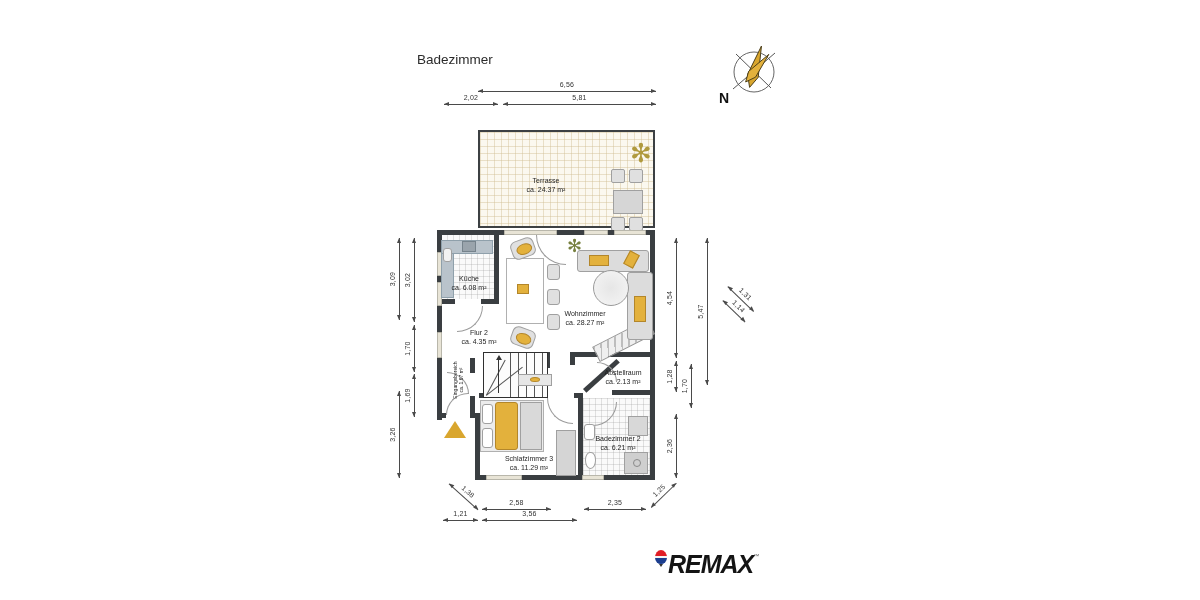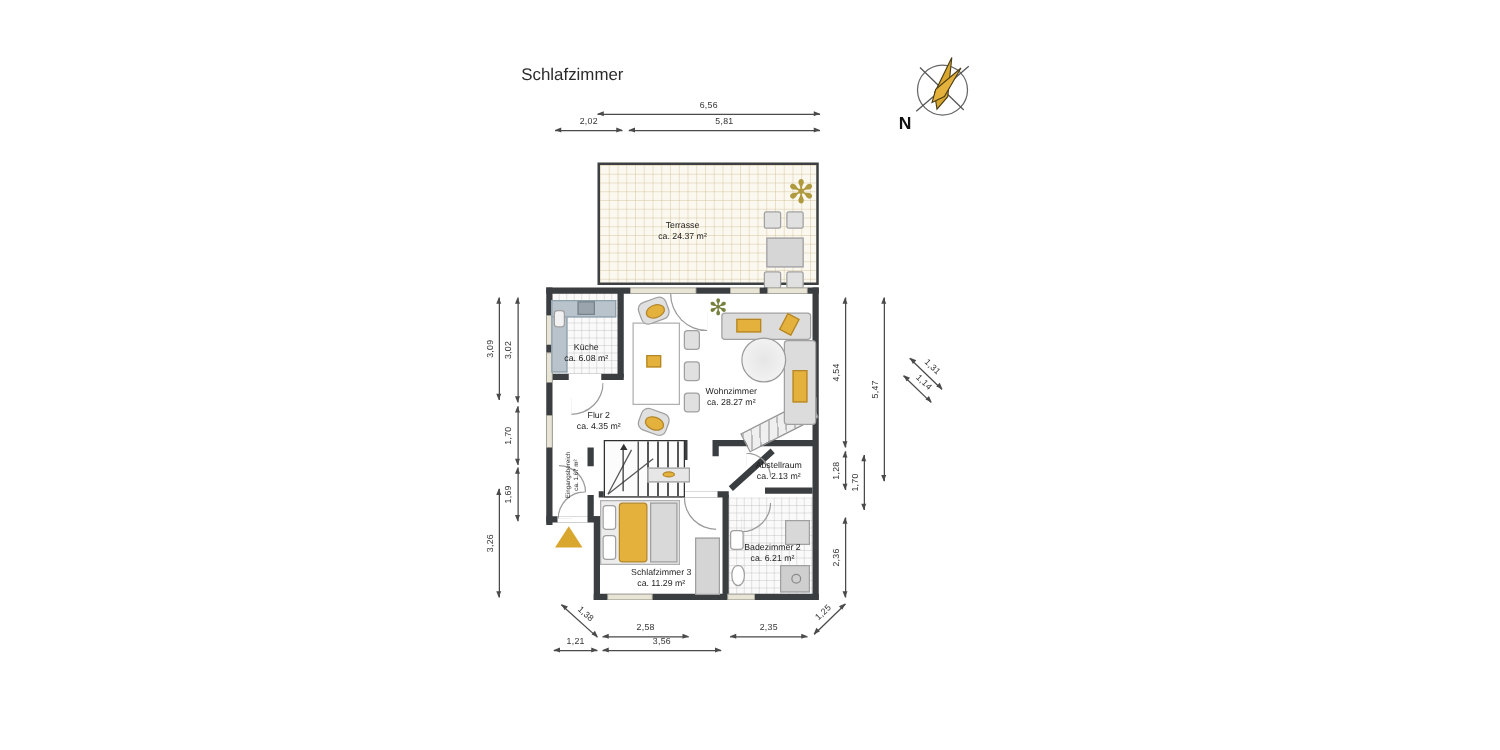--- a/index.html
+++ b/index.html
@@ -63,21 +63,21 @@
        border-left:11px solid transparent;border-right:11px solid transparent;
        border-bottom:17px solid #d9a62e;}
   .vlabel{position:absolute;left:452px;top:408px;width:56px;font-size:5px;line-height:6px;
        color:#222;text-align:center;transform:rotate(-90deg);transform-origin:0 0;}
 </style>
 </head>
 <body>
 
 <div class="canvas">
 
-  <div class="title">Schlafzimmer</div>
+  <div class="title">Badezimmer</div>
 
   <svg style="position:absolute;left:718px;top:42px;" width="66" height="62" viewBox="0 0 66 62">
     <circle cx="36" cy="30" r="20" fill="none" stroke="#666" stroke-width="1"></circle>
     <line x1="15" y1="47" x2="57" y2="11" stroke="#555" stroke-width="1"></line>
     <line x1="18" y1="12" x2="53" y2="46" stroke="#555" stroke-width="1"></line>
     <polygon points="0,-27 5.5,4 0,16 -5.5,4" transform="translate(36,30) rotate(16)" fill="#d9a62e" stroke="#4a3d18" stroke-width="0.9"></polygon>
     <polygon points="0,-23 4.5,3 0,13 -4.5,3" transform="translate(36,30) rotate(40)" fill="#e3b13c" stroke="#4a3d18" stroke-width="0.9"></polygon>
   </svg>
   <div class="compass-n">N</div>
 
@@ -288,14 +288,19 @@
     </div>
   <div class="dim" style="left:443px;top:510px;width:35px;">
     <span class="lab">1,21</span>
       <span class="line"></span>
     </div>
   <div class="dim" style="left:482px;top:510px;width:95px;">
     <span class="lab">3,56</span>
       <span class="line"></span>
     </div>
 
+  <div class="logo">
+    <div class="balloon"></div>
+    <span class="brand">REMAX</span>
+    <span class="mark">™</span>
+  </div>
 
 </div>
 
 </body></html>

